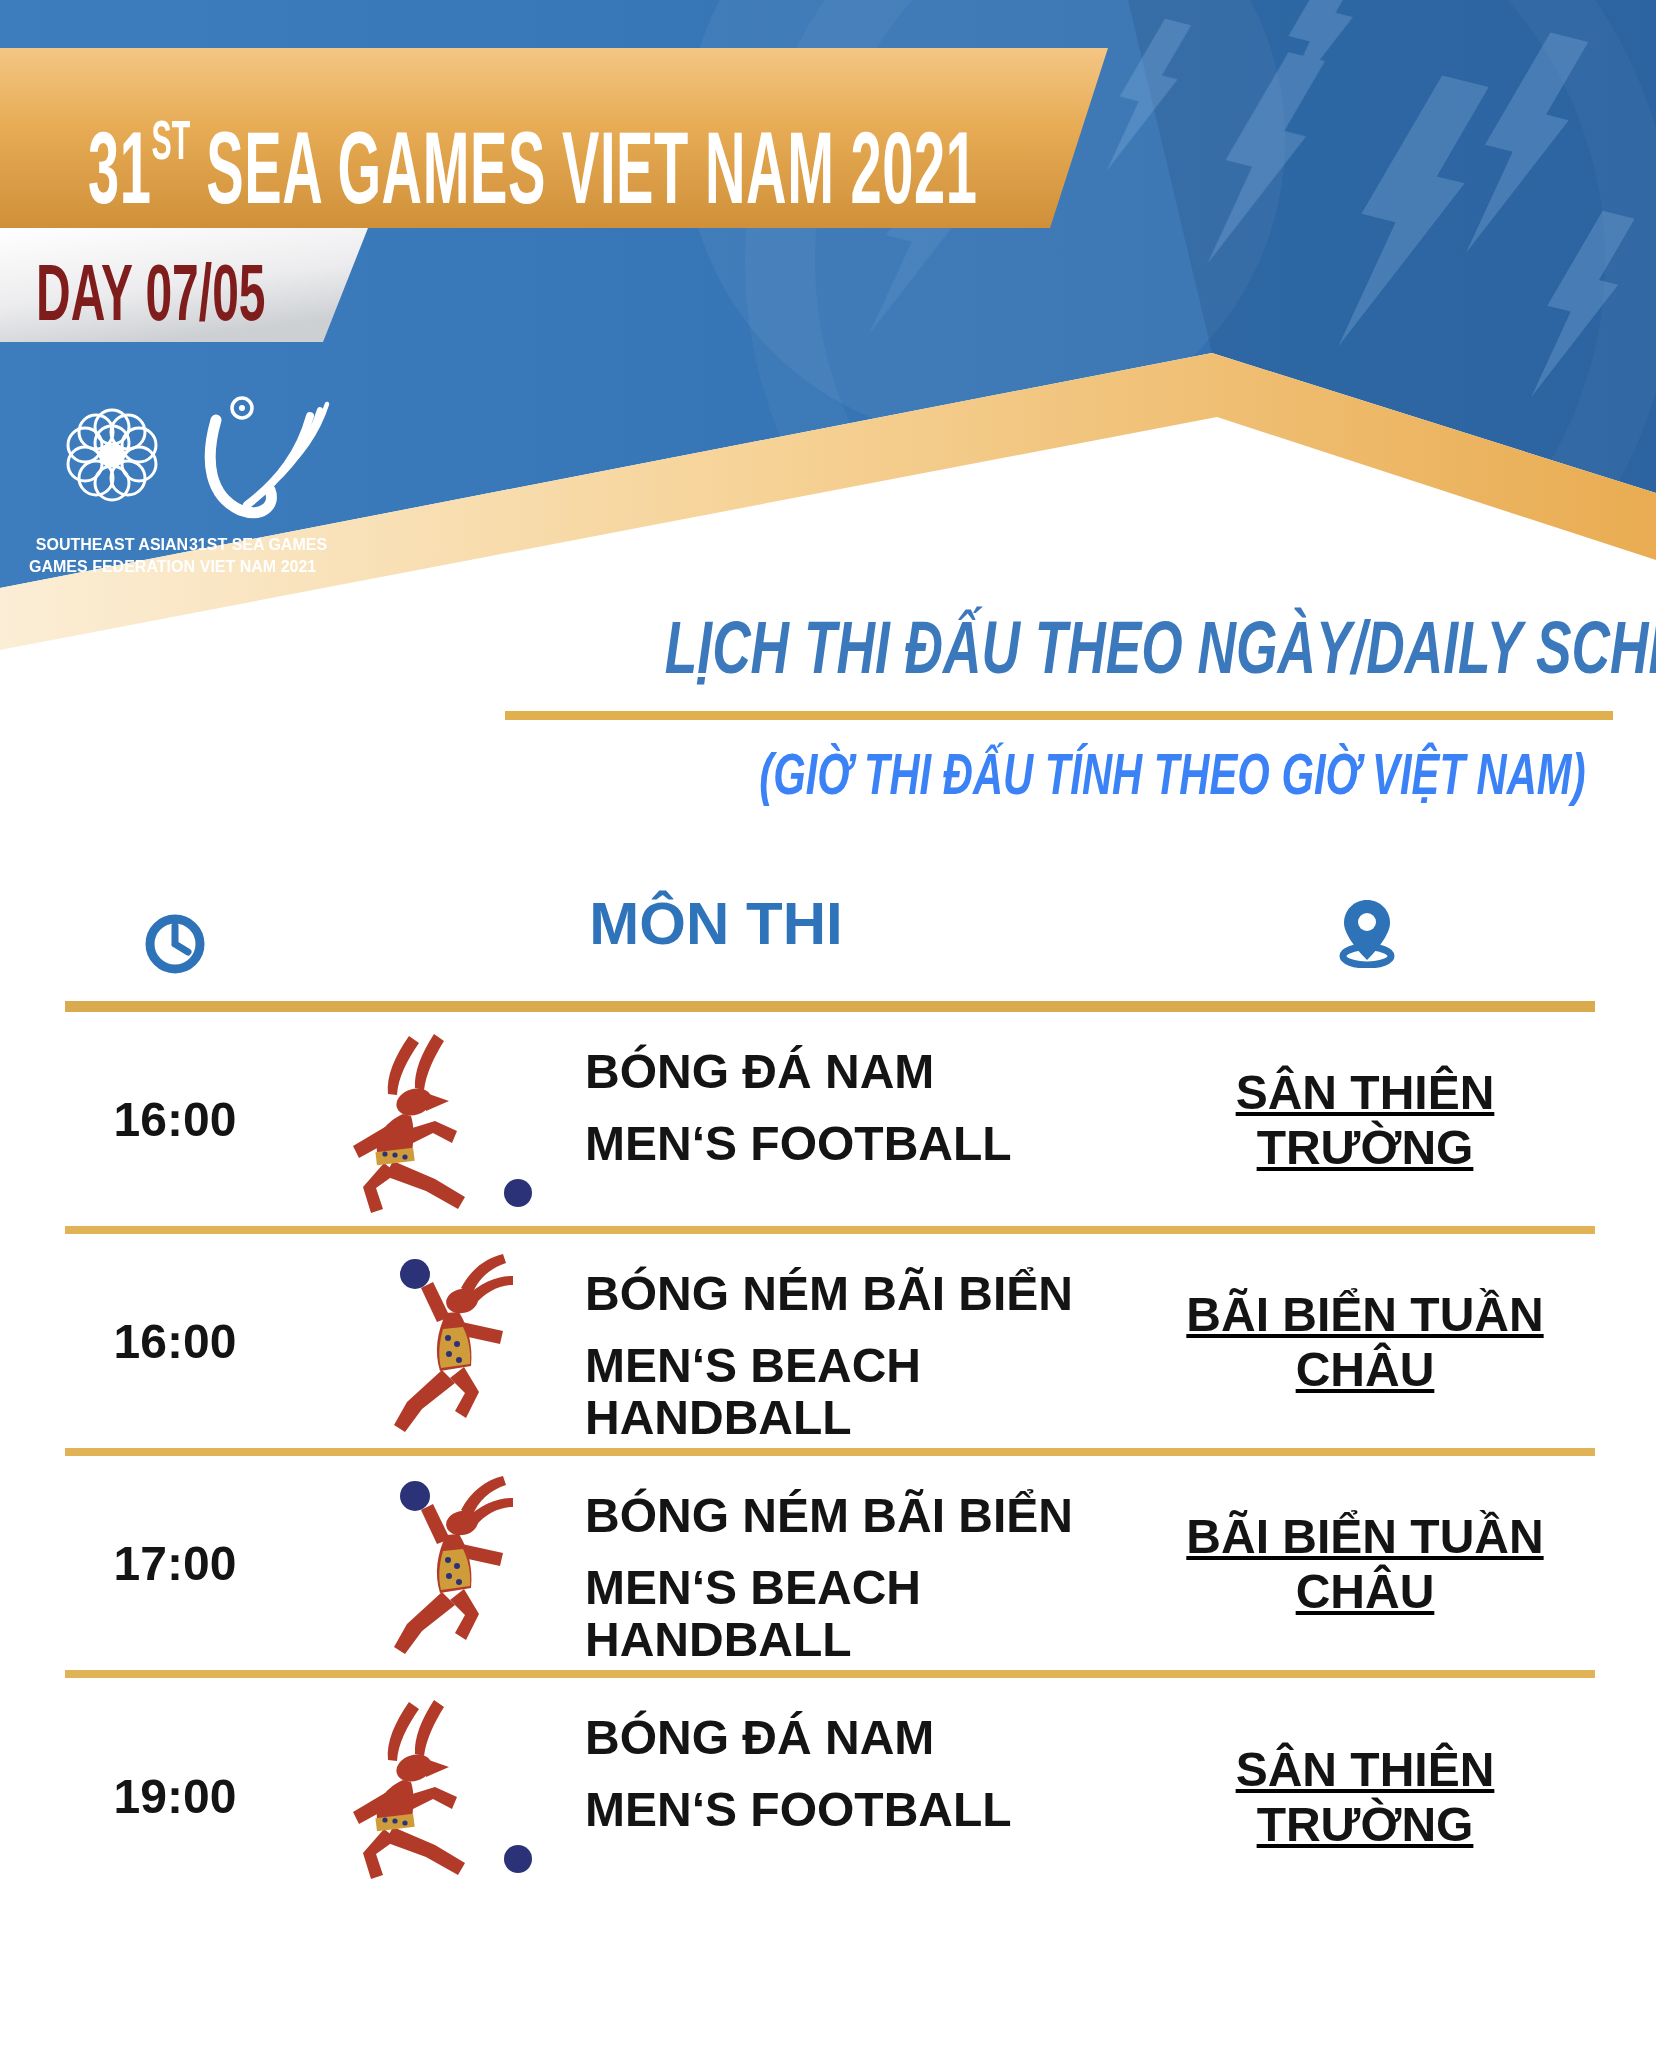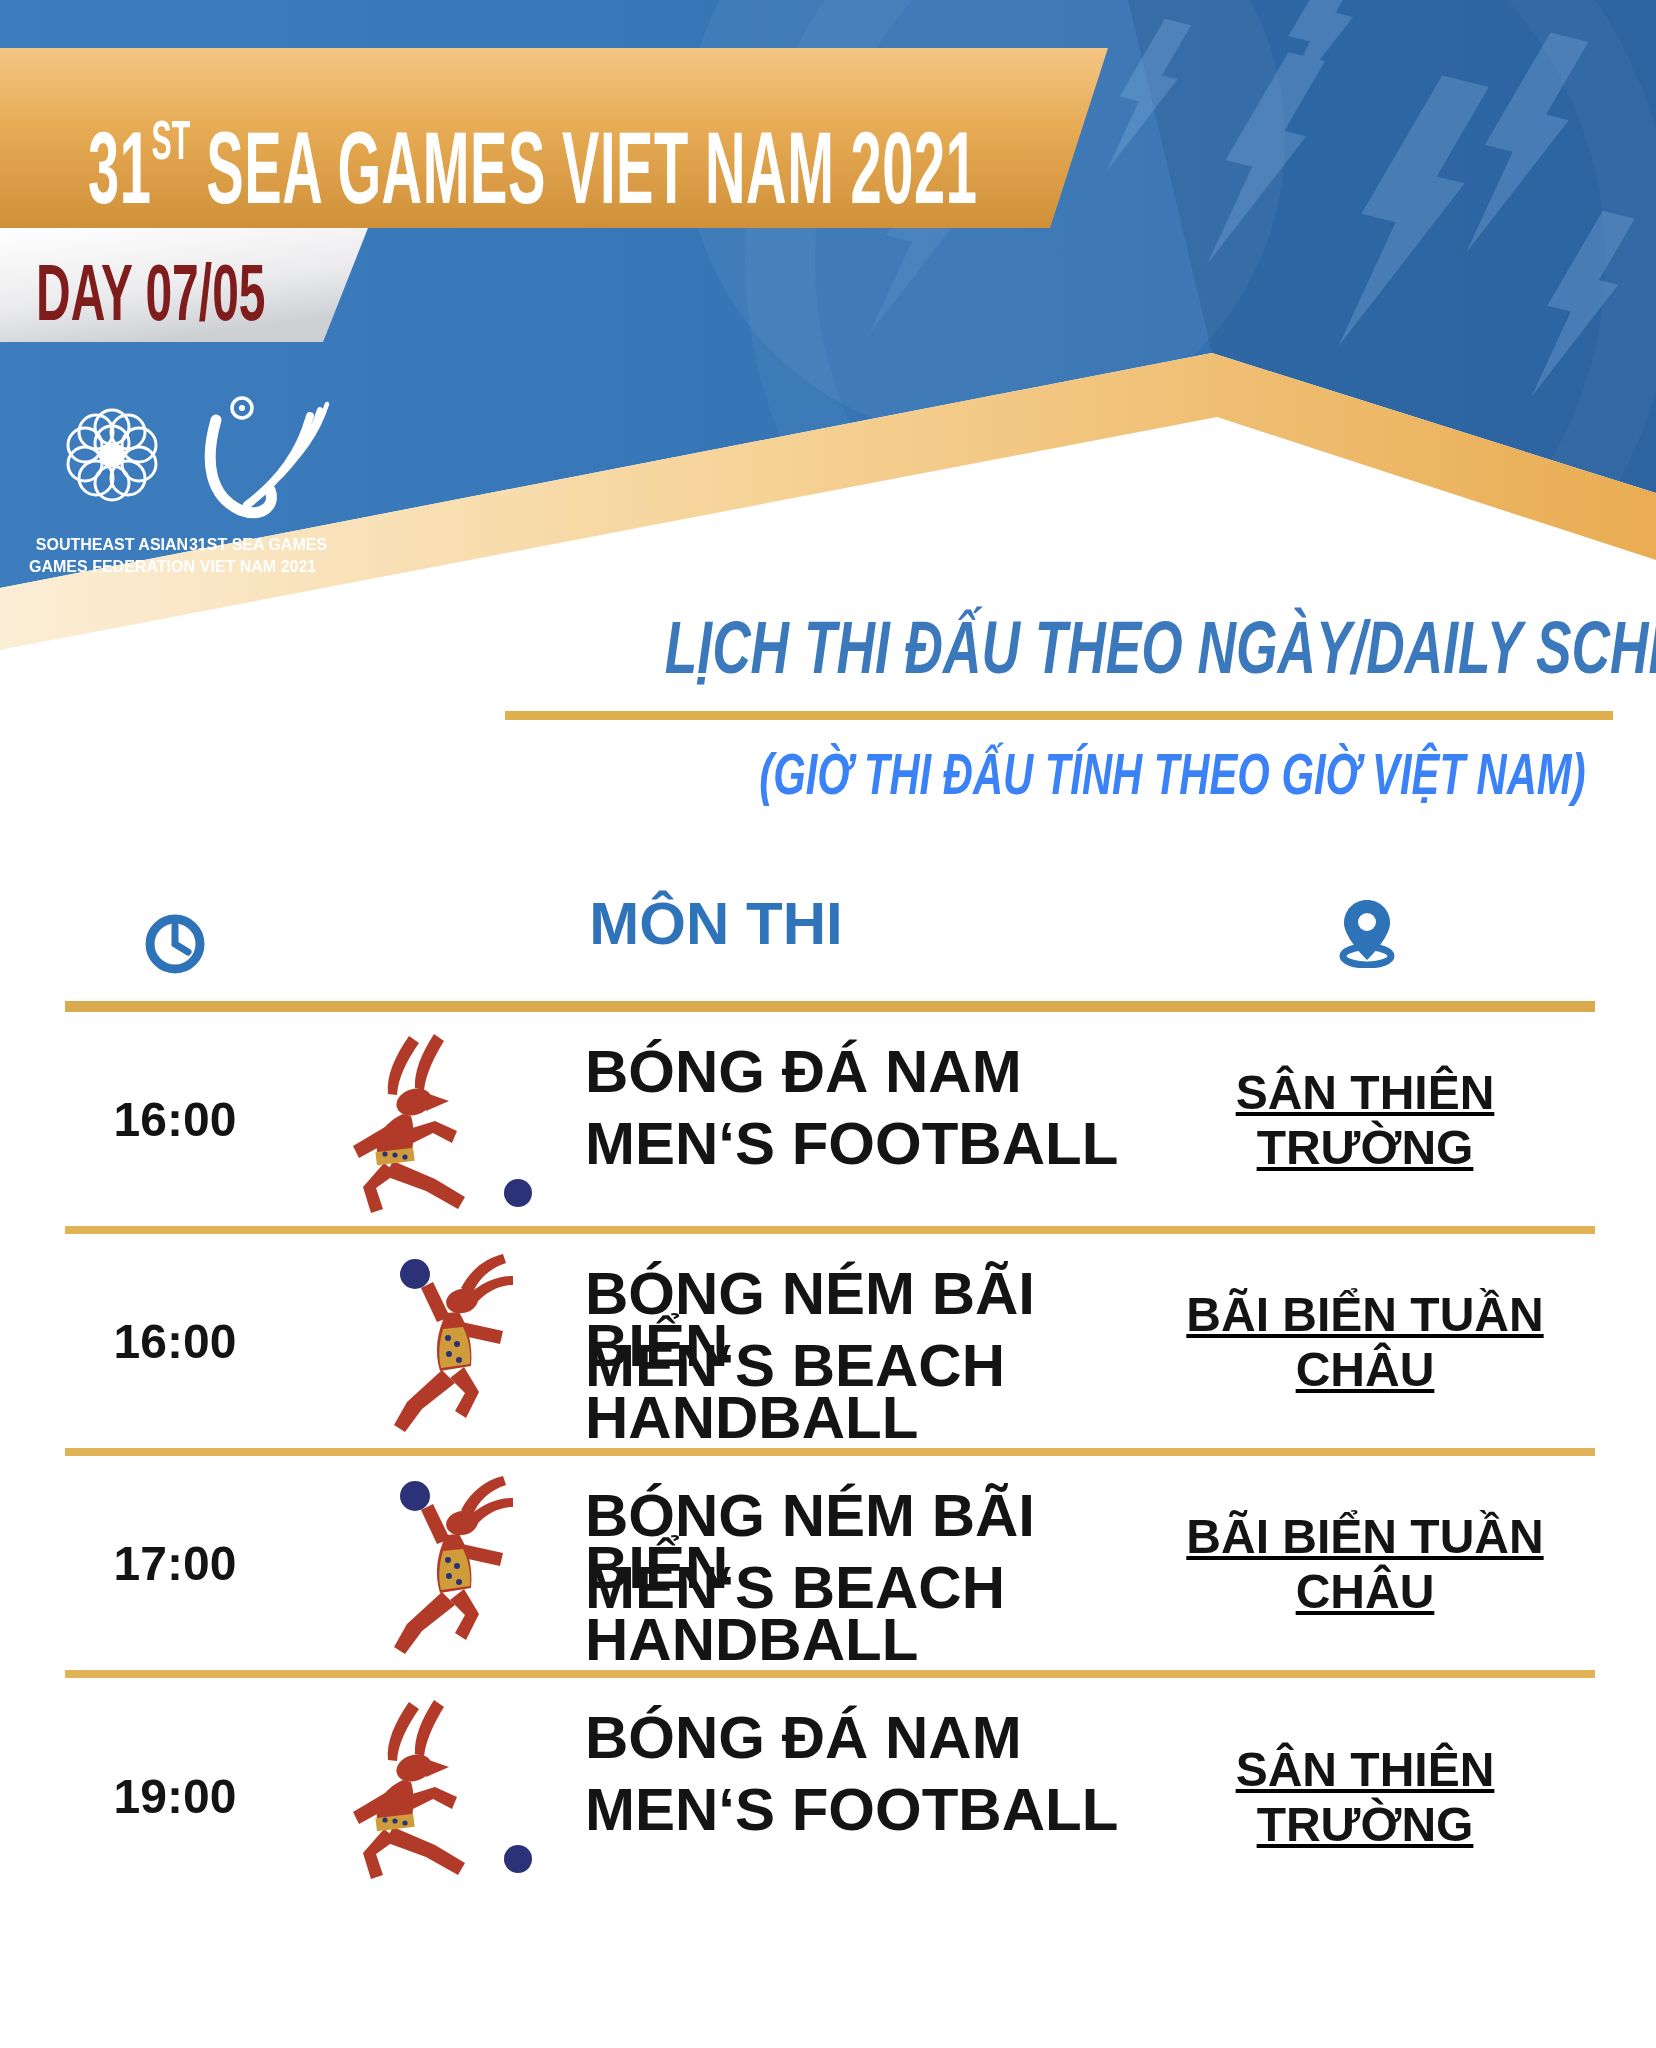--- a/index.html
+++ b/index.html
@@ -50,21 +50,21 @@
   .header-line{height:11px;background:#d9ab4e;}
 
   .row{position:relative;display:flex;height:214px;border-bottom:8px solid #e0b356;}
   .row.last{border-bottom:none;height:280px;}
   .c-time{width:220px;display:flex;align-items:center;justify-content:center;}
   .c-picto{width:300px;position:relative;}
   .c-event{flex:1;position:relative;}
   .c-venue{width:460px;display:flex;align-items:center;justify-content:center;text-align:center;text-decoration:underline;}
   .t-time{font-weight:bold;font-size:48px;color:#141414;}
   .t-time .inner{transform:scaleX(0.72);transform-origin:center center;}
-  .ev-line{position:absolute;left:0;height:52px;line-height:52px;font-weight:bold;font-size:60px;color:#141414;}
+  .ev-line{position:absolute;left:0;height:52px;line-height:52px;font-weight:bold;font-size:48px;color:#141414;}
   .ev-vi{top:34px;}
   .ev-en{top:106px;}
   .ev-line .inner{transform:scaleX(0.72);}
   .t-venue{font-weight:bold;font-size:48px;color:#141414;padding-top:2px;}
   .t-venue .inner{transform:scaleX(0.72);transform-origin:center center;}
   .picto-svg{position:absolute;left:28px;top:18px;}
 </style>
 </head>
 <body>
 

